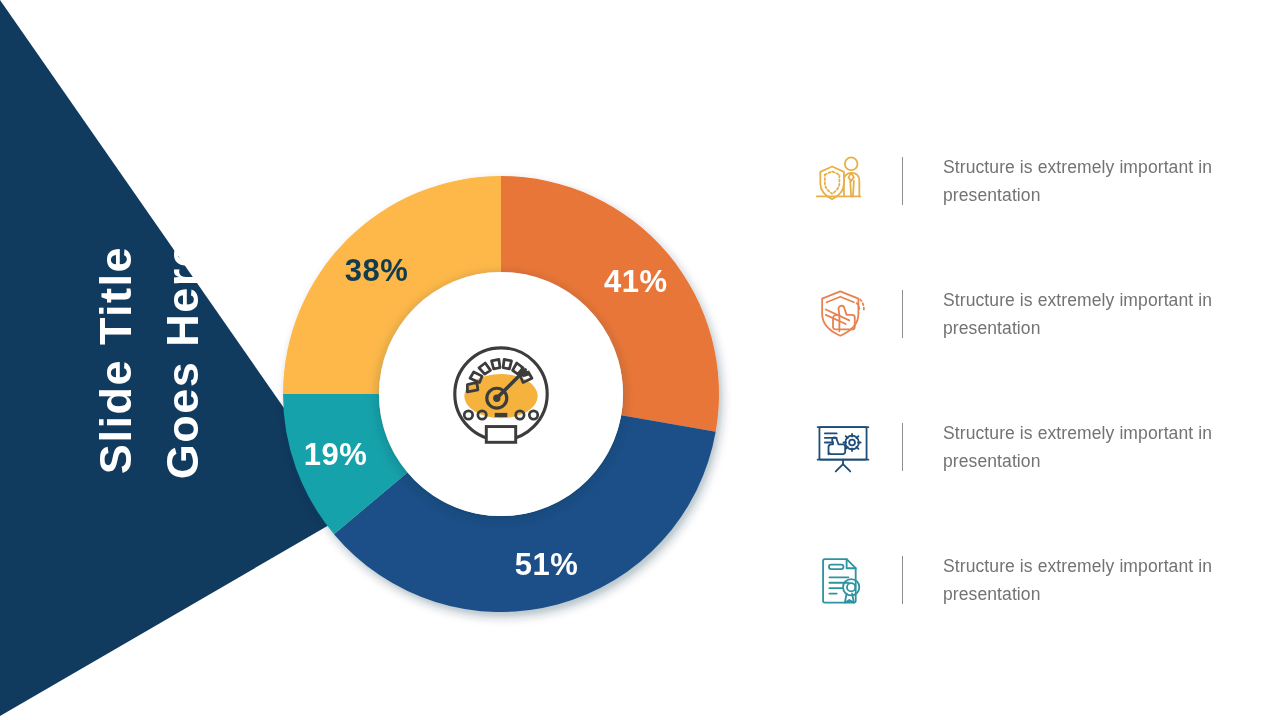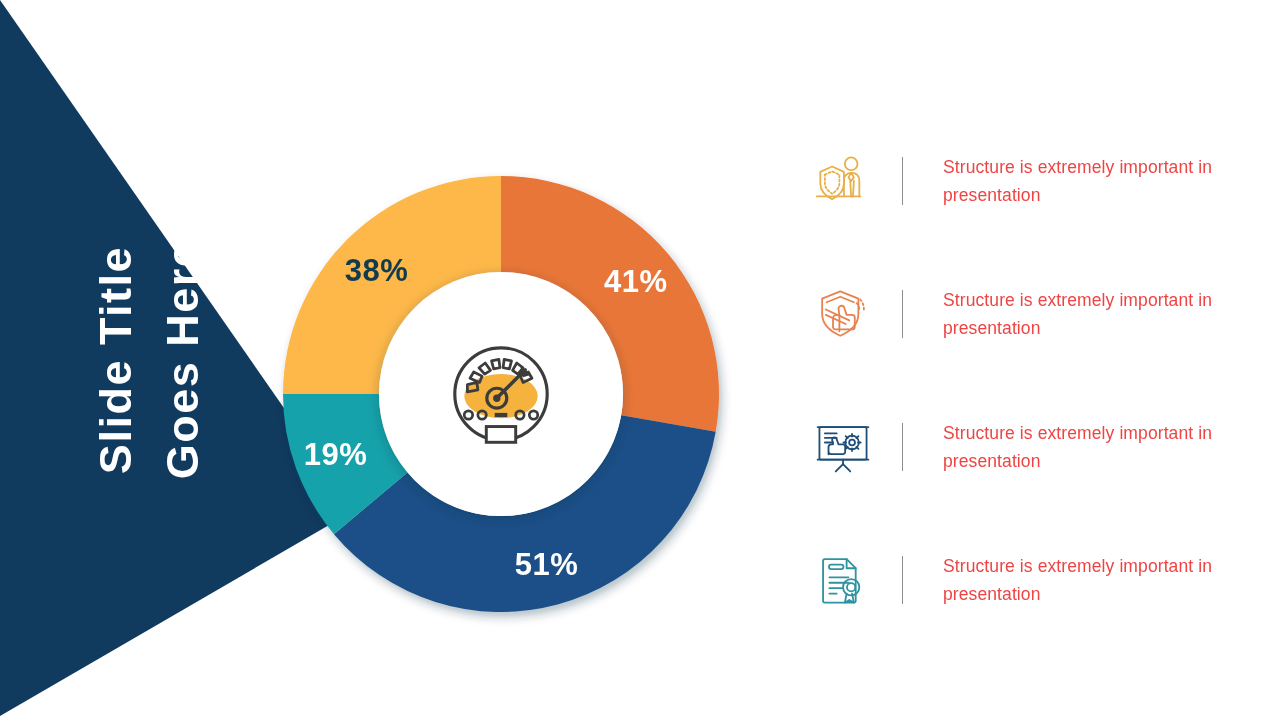--- a/index.html
+++ b/index.html
@@ -105,21 +105,21 @@
   .bullet-divider {
     flex: 0 0 auto;
     width: 1px;
     height: 48px;
     background: #8d8d8d;
     margin-left: 28px;
     margin-right: 40px;
   }
   .bullet-text {
     flex: 1 1 auto;
-    color: #ef4444;
+    color: #737373;
     font-size: 17.5px;
     line-height: 1.62;
     letter-spacing: 0.1px;
     font-family: "Liberation Sans", sans-serif;
   }
 </style>
 </head>
 <body>
 
 <div id="slide">

